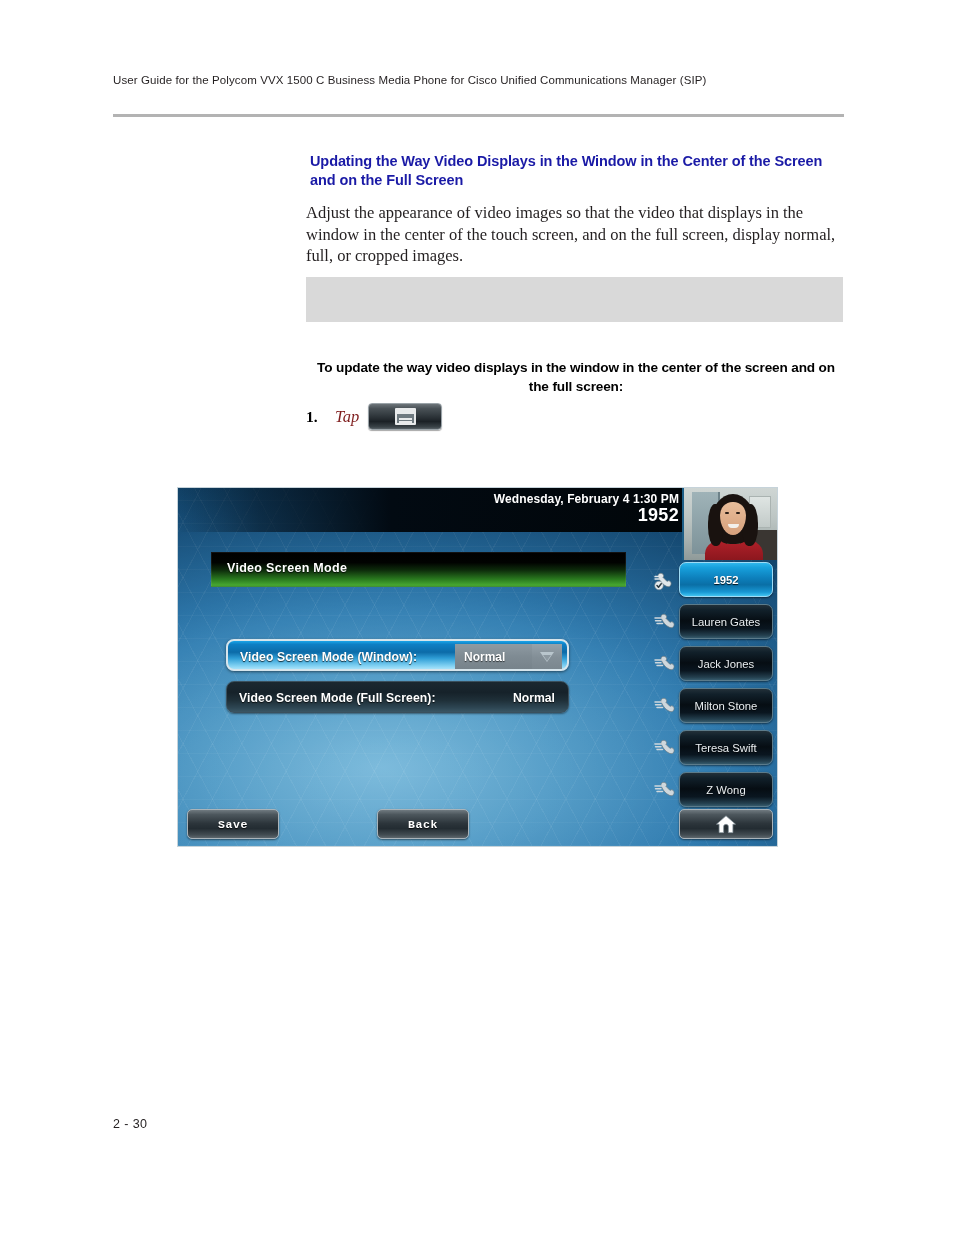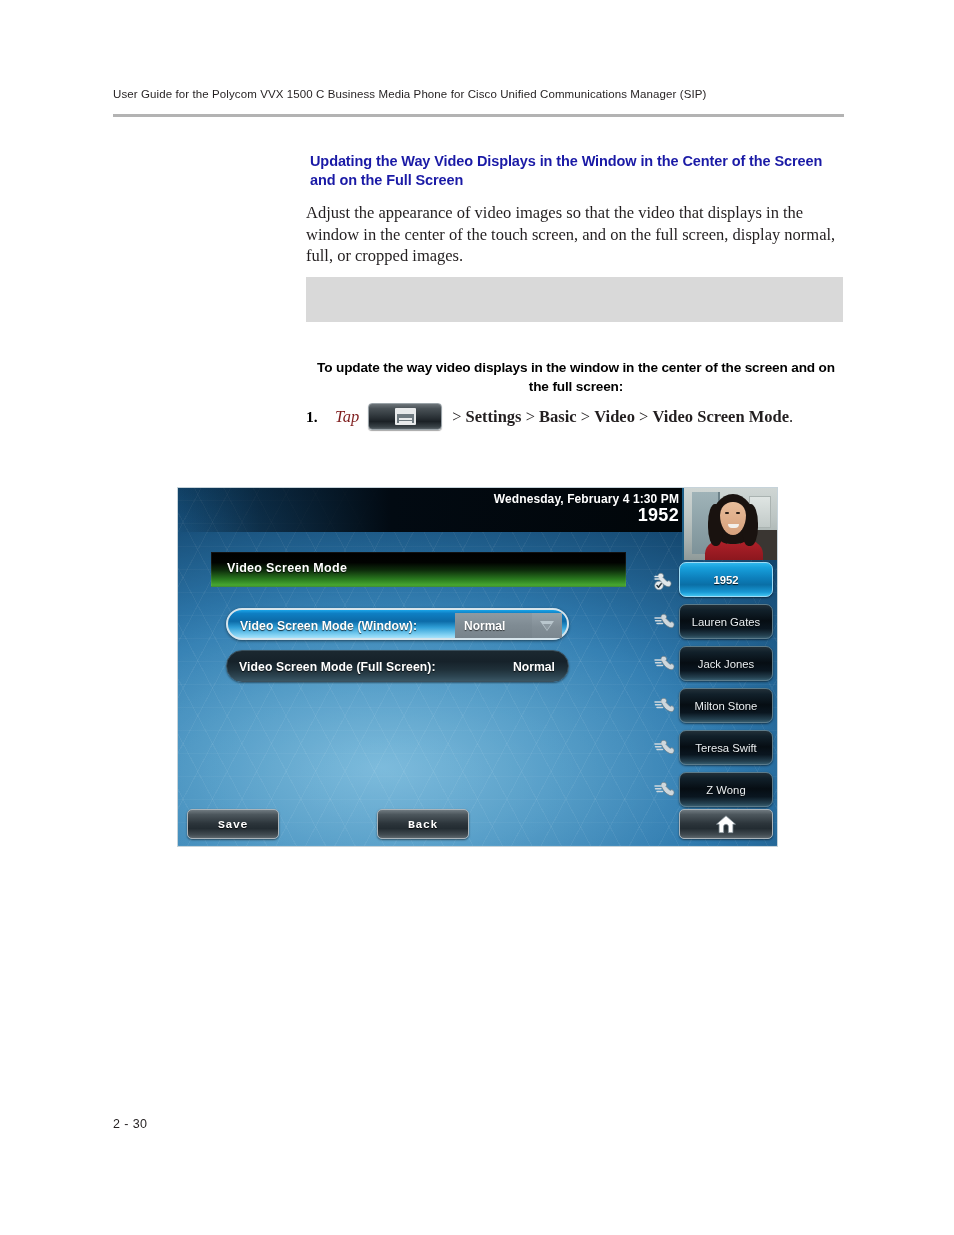--- a/index.html
+++ b/index.html
@@ -12,21 +12,21 @@
     background: #ffffff;
     font-family: "Liberation Sans", sans-serif;
     position: relative;
     overflow: hidden;
   }
 
   
   .page-header {
     position: absolute;
     left: 113px;
-    top: 88px;
+    top: 74px;
     width: 731px;
   }
   .page-header .header-text {
     font-family: "Liberation Sans", sans-serif;
     font-size: 11.5px;
     color: #231f20;
     letter-spacing: 0.1px;
     white-space: nowrap;
   }
   .header-rule {
@@ -338,22 +338,23 @@
     letter-spacing: .3px;
     text-shadow: 0 1px 1px rgba(0,0,0,.8);
   }
 
   
   .setting-row {
     position: absolute;
     left: 48px;
     width: 343px;
     height: 32px;
-    border-radius: 16px;
+    border-radius: 8px;
     box-sizing: border-box;
+    margin-top: 31px;
   }
   .setting-row .label {
     position: absolute;
     left: 12px;
     top: 9px;
     font-family: "Liberation Sans", sans-serif;
     font-size: 12.2px;
     font-weight: bold;
     color: #ffffff;
     letter-spacing: .1px;
@@ -534,21 +535,20 @@
 
 <div class="instruction-bold">To update the way video displays in the window in the center of the screen and on the full screen:</div>
 
 <div class="step">
   <div class="step-row">
     <div class="step-num">1.</div>
     <div class="step-word">Tap</div>
     <div class="menu-key">
       <div class="menu-glyph"></div>
     </div>
-    <div class="crumbs"><span>&gt; </span><b>Settings</b><span> &gt; </span><b>Basic</b><span> &gt; </span><b>Video</b><span> &gt; </span><b>Video Screen Mode</b><span>.</span></div>
   </div>
 </div>
 
 <div class="phone-shot">
   <div class="weave"></div>
   <div class="vignette"></div>
 
   <div class="status-bar">
     <div class="status-date">Wednesday, February 4  1:30 PM</div>
     <div class="status-ext">1952</div>

